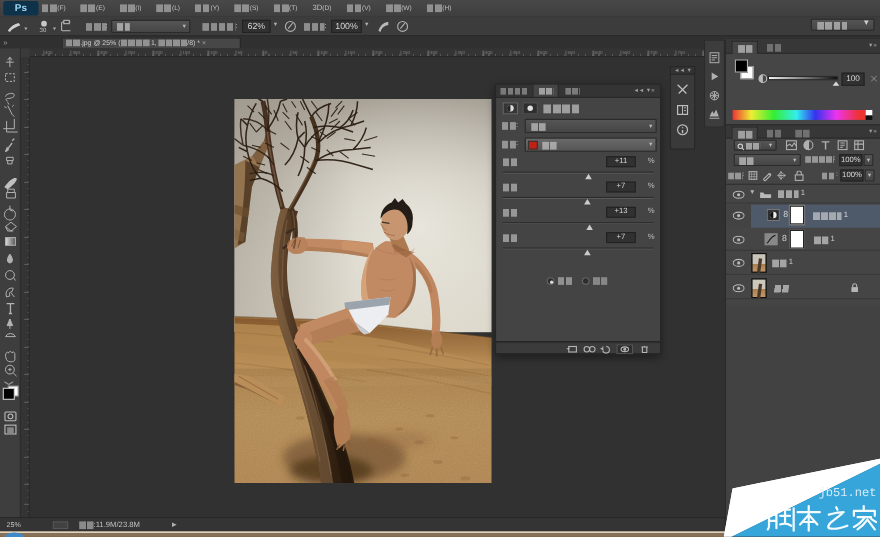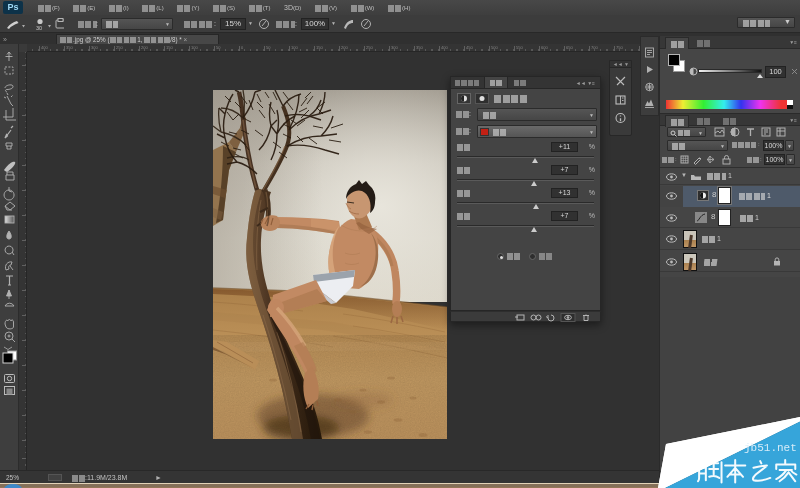--- a/index.html
+++ b/index.html
@@ -15,21 +15,21 @@
 .sl .lb{position:absolute;left:6px;top:3px;width:13px;--c:rgba(195,195,195,.65)}
 .sl .lb:after{content:""}
 .sl .vx{position:absolute;left:100px;top:1px;width:27px;height:10px;line-height:8px;font-size:7px}
 .sl:after{content:"%";position:absolute;right:7px;top:2px;font-size:7px;color:#bbb}
 .sl .tr{position:absolute;left:6px;top:14.5px;width:137px;height:2px;background:#2a2a2a;border-bottom:1px solid #5a5a5a}
 .sl .th{position:absolute;top:17px;width:0;height:0;border-left:3.5px solid transparent;border-right:3.5px solid transparent;border-bottom:5px solid #ccc}
 </style></head>
 <body>
 
 <div class="ab" style="left:0;top:0;width:800px;height:15px;background:linear-gradient(#484848,#3e3e3e)">
-  <div class="ab" style="left:3px;top:1px;width:20px;height:13px;background:#0d3249;border-radius:2px;color:#9fd9f6;font-size:9px;font-weight:bold;text-align:center;line-height:13px">Ps</div>
+  <div class="ab" style="left:3px;top:1px;width:32px;height:13px;background:#0d3249;border-radius:2px;color:#9fd9f6;font-size:9px;font-weight:bold;text-align:center;line-height:13px">Ps</div>
   <div class="ab" id="menus" style="left:38px;top:4px;font-size:6px;color:#c0c0c0;white-space:nowrap">
     <span class="zh z7" style="width:14px"></span><span class="mt">(F)</span>
     <span class="zh z7" style="width:14px"></span><span class="mt">(E)</span>
     <span class="zh z7" style="width:14px"></span><span class="mt">(I)</span>
     <span class="zh z7" style="width:14px"></span><span class="mt">(L)</span>
     <span class="zh z7" style="width:14px"></span><span class="mt">(Y)</span>
     <span class="zh z7" style="width:14px"></span><span class="mt">(S)</span>
     <span class="zh z7" style="width:14px"></span><span class="mt">(T)</span>
     <span style="font-size:7px">3D</span><span class="mt">(D)</span>
     <span class="zh z7" style="width:14px"></span><span class="mt">(V)</span>
@@ -49,21 +49,21 @@
     <rect x="54" y="1.5" width="5" height="3" fill="#3c3c3c" stroke="#b5b5b5" stroke-width="1"></rect>
   </svg>
   <span class="ab zh z7" style="left:78px;top:6px;width:19px"></span>
     <span class="ab t" style="left:96px;top:5px">:</span>
   <div class="ab dd" style="left:101px;top:3px;width:72px;height:12px">
     <span class="zh z7 ab" style="left:4px;top:2px;width:12px;--c:rgba(218,218,218,.62)"></span>
     <span class="ab" style="right:2px;top:2px;color:#bbb;font-size:5px">▼</span>
   </div>
   <span class="ab zh z7" style="left:184px;top:6px;width:30px"></span>
     <span class="ab t" style="left:214px;top:5px">:</span>
-  <div class="ab vb" style="left:220px;top:3px;width:26px;height:12px;line-height:10px">15%</div>
+  <div class="ab vb" style="left:220px;top:3px;width:26px;height:12px;line-height:10px">62%</div>
   <span class="ab" style="left:248px;top:5px;color:#b5b5b5;font-size:5px">▼</span>
   <svg class="ab" style="left:258px;top:3px" width="13" height="12" viewBox="0 0 13 12">
       <circle cx="6" cy="6" r="4.5" fill="none" stroke="#b0b0b0"></circle>
       <path d="M4 8 L8 3" stroke="#b0b0b0"></path>
     </svg>
   <span class="ab zh z7" style="left:276px;top:6px;width:19px"></span>
     <span class="ab t" style="left:295px;top:5px">:</span>
   <div class="ab vb" style="left:301px;top:3px;width:28px;height:12px;line-height:10px">100%</div>
   <span class="ab" style="left:331px;top:5px;color:#b5b5b5;font-size:5px">▼</span>
   <svg class="ab" style="left:342px;top:3px" width="13" height="12" viewBox="0 0 13 12">

